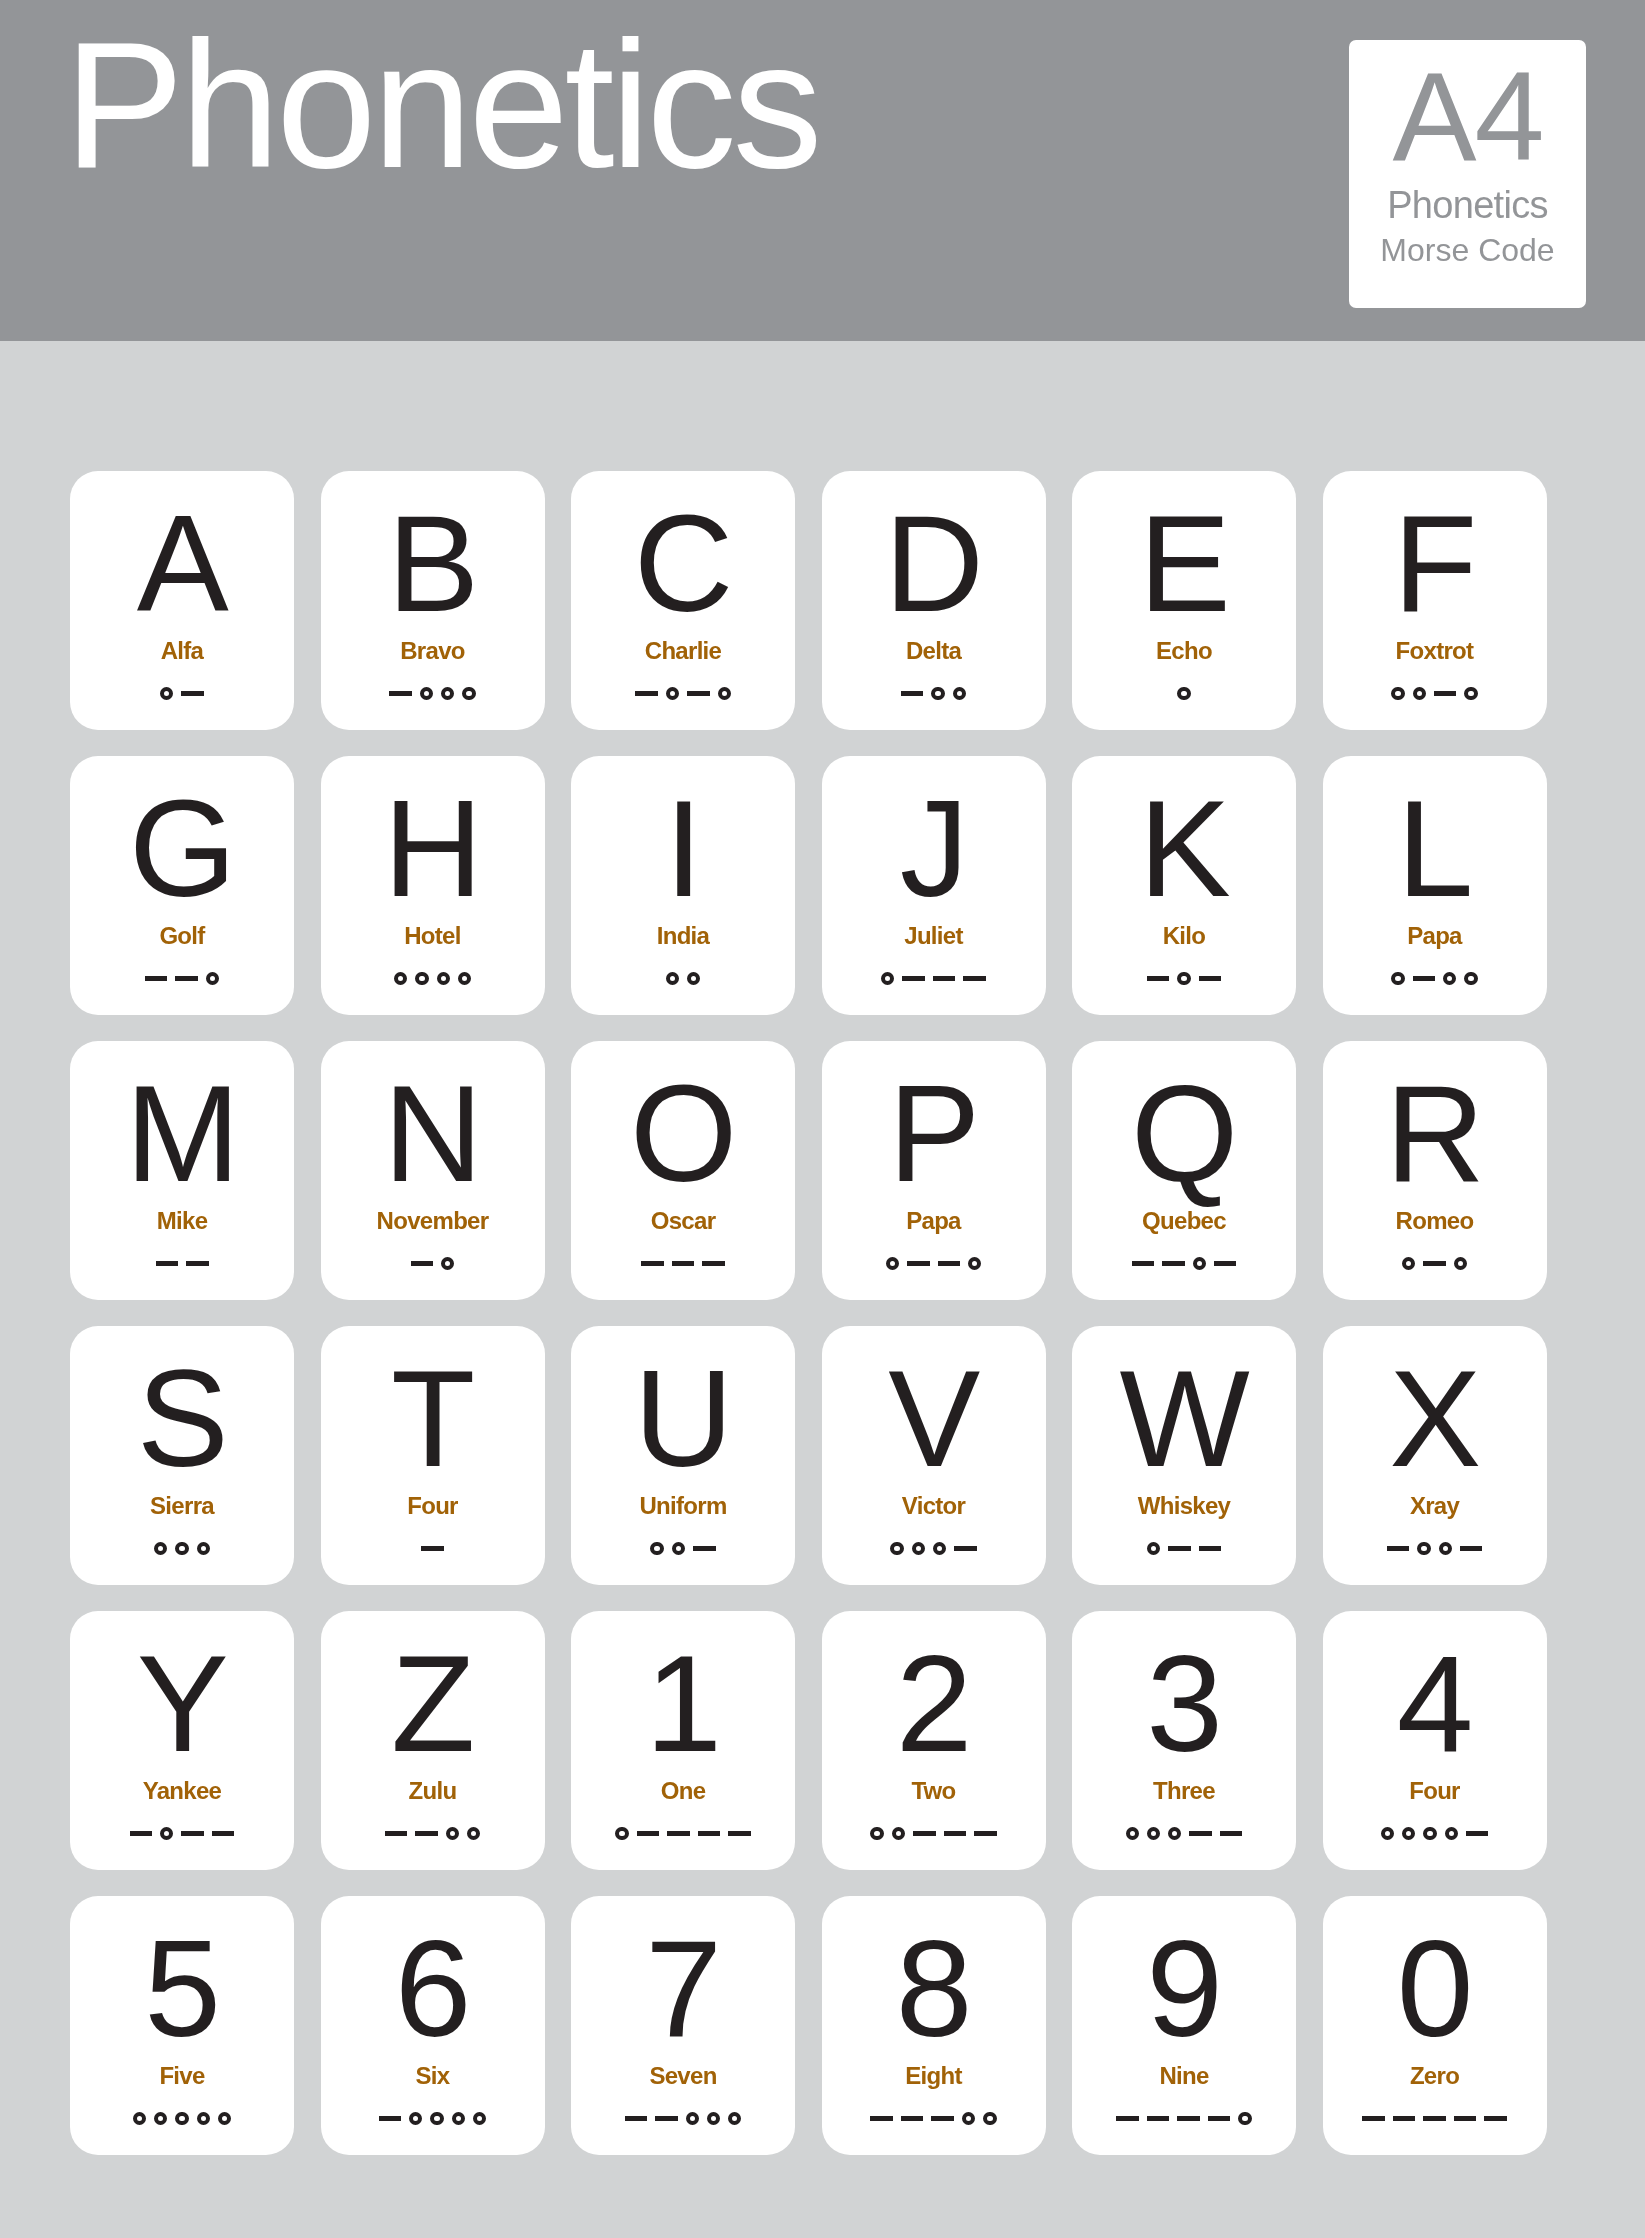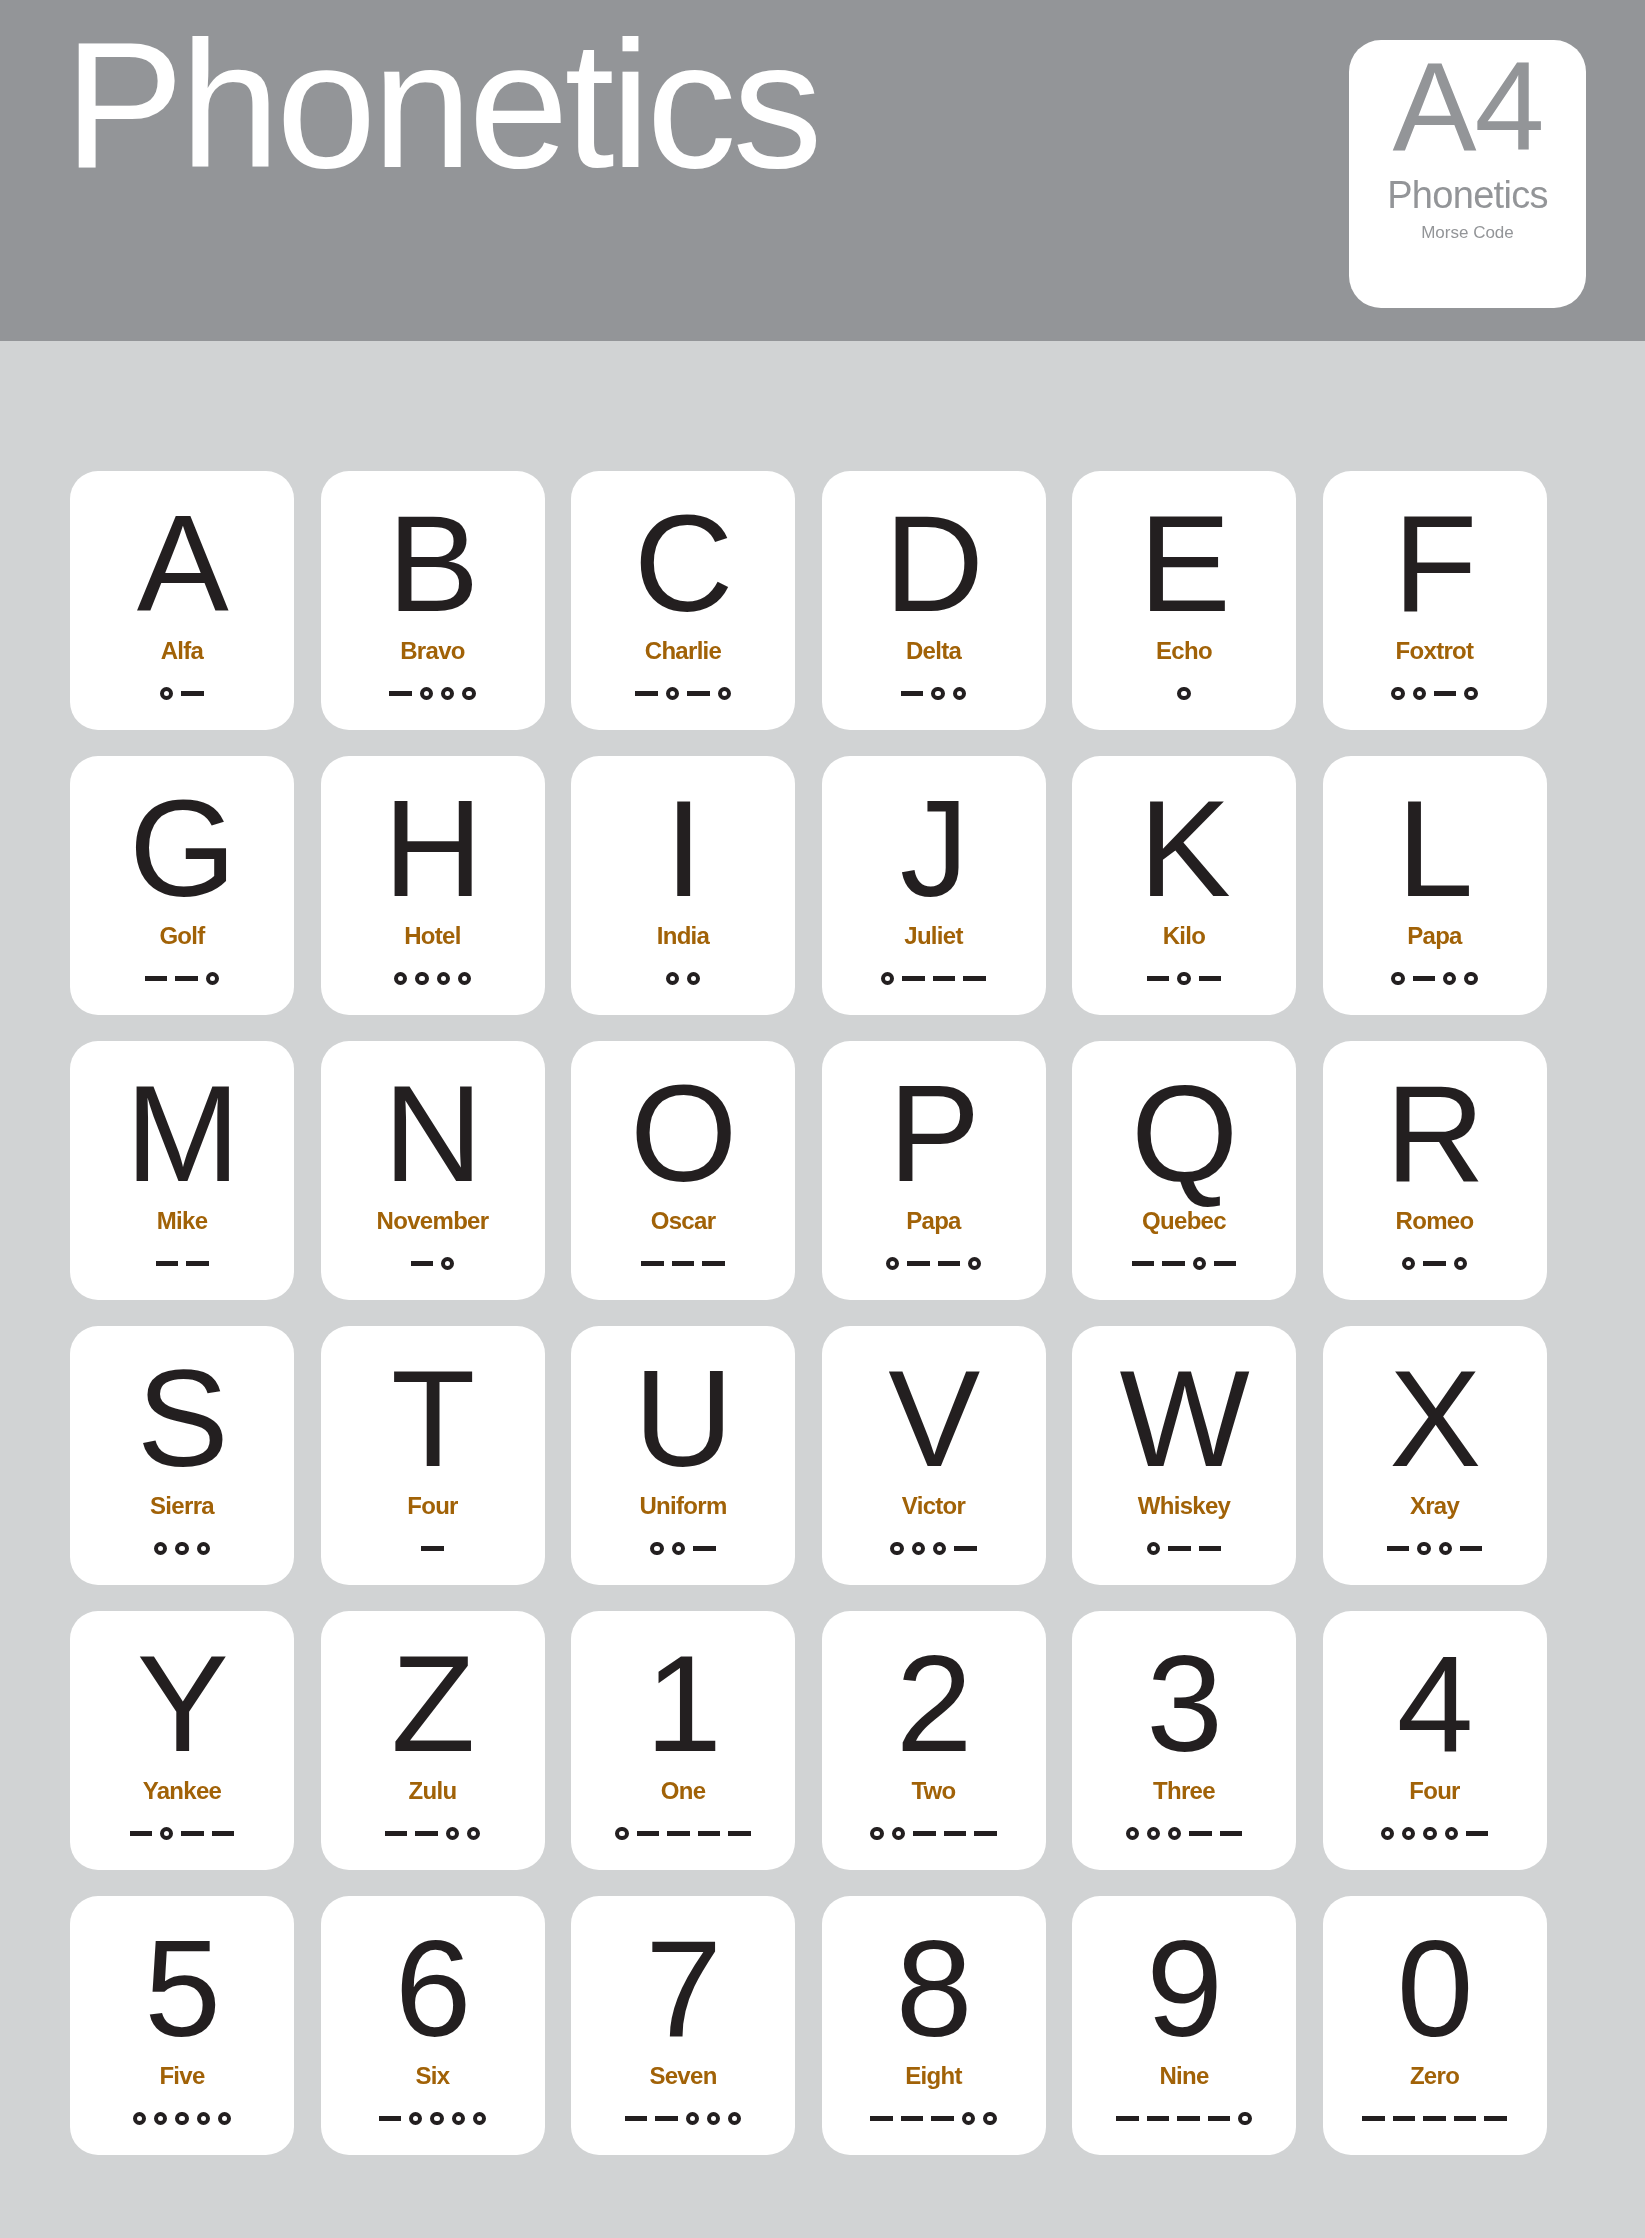--- a/index.html
+++ b/index.html
@@ -48,45 +48,45 @@
   }
 
   
   #a4-badge {
     position: absolute;
     left: 1349px;
     top: 40px;
     width: 237px;
     height: 268px;
     background: #ffffff;
-    border-radius: 32px;
+    border-radius: 7px;
     display: flex;
     flex-direction: column;
     align-items: center;
     justify-content: flex-start;
     box-sizing: border-box;
-    padding-top: 7px;
+    padding-top: 17px;
   }
   #a4-badge-code {
     font-size: 126px;
     line-height: 0.95;
     font-weight: 400;
     color: #939598;
     letter-spacing: -2px;
   }
   #a4-badge-line1 {
     font-size: 38px;
     line-height: 1.05;
     font-weight: 400;
     color: #939598;
     margin-top: 9.3px;
     letter-spacing: -0.7px;
   }
   #a4-badge-line2 {
-    font-size: 17px;
+    font-size: 32px;
     line-height: 1.05;
     font-weight: 400;
     color: #939598;
     margin-top: 8px;
   }
 
   
   #grid {
     position: absolute;
     left: 70px;

